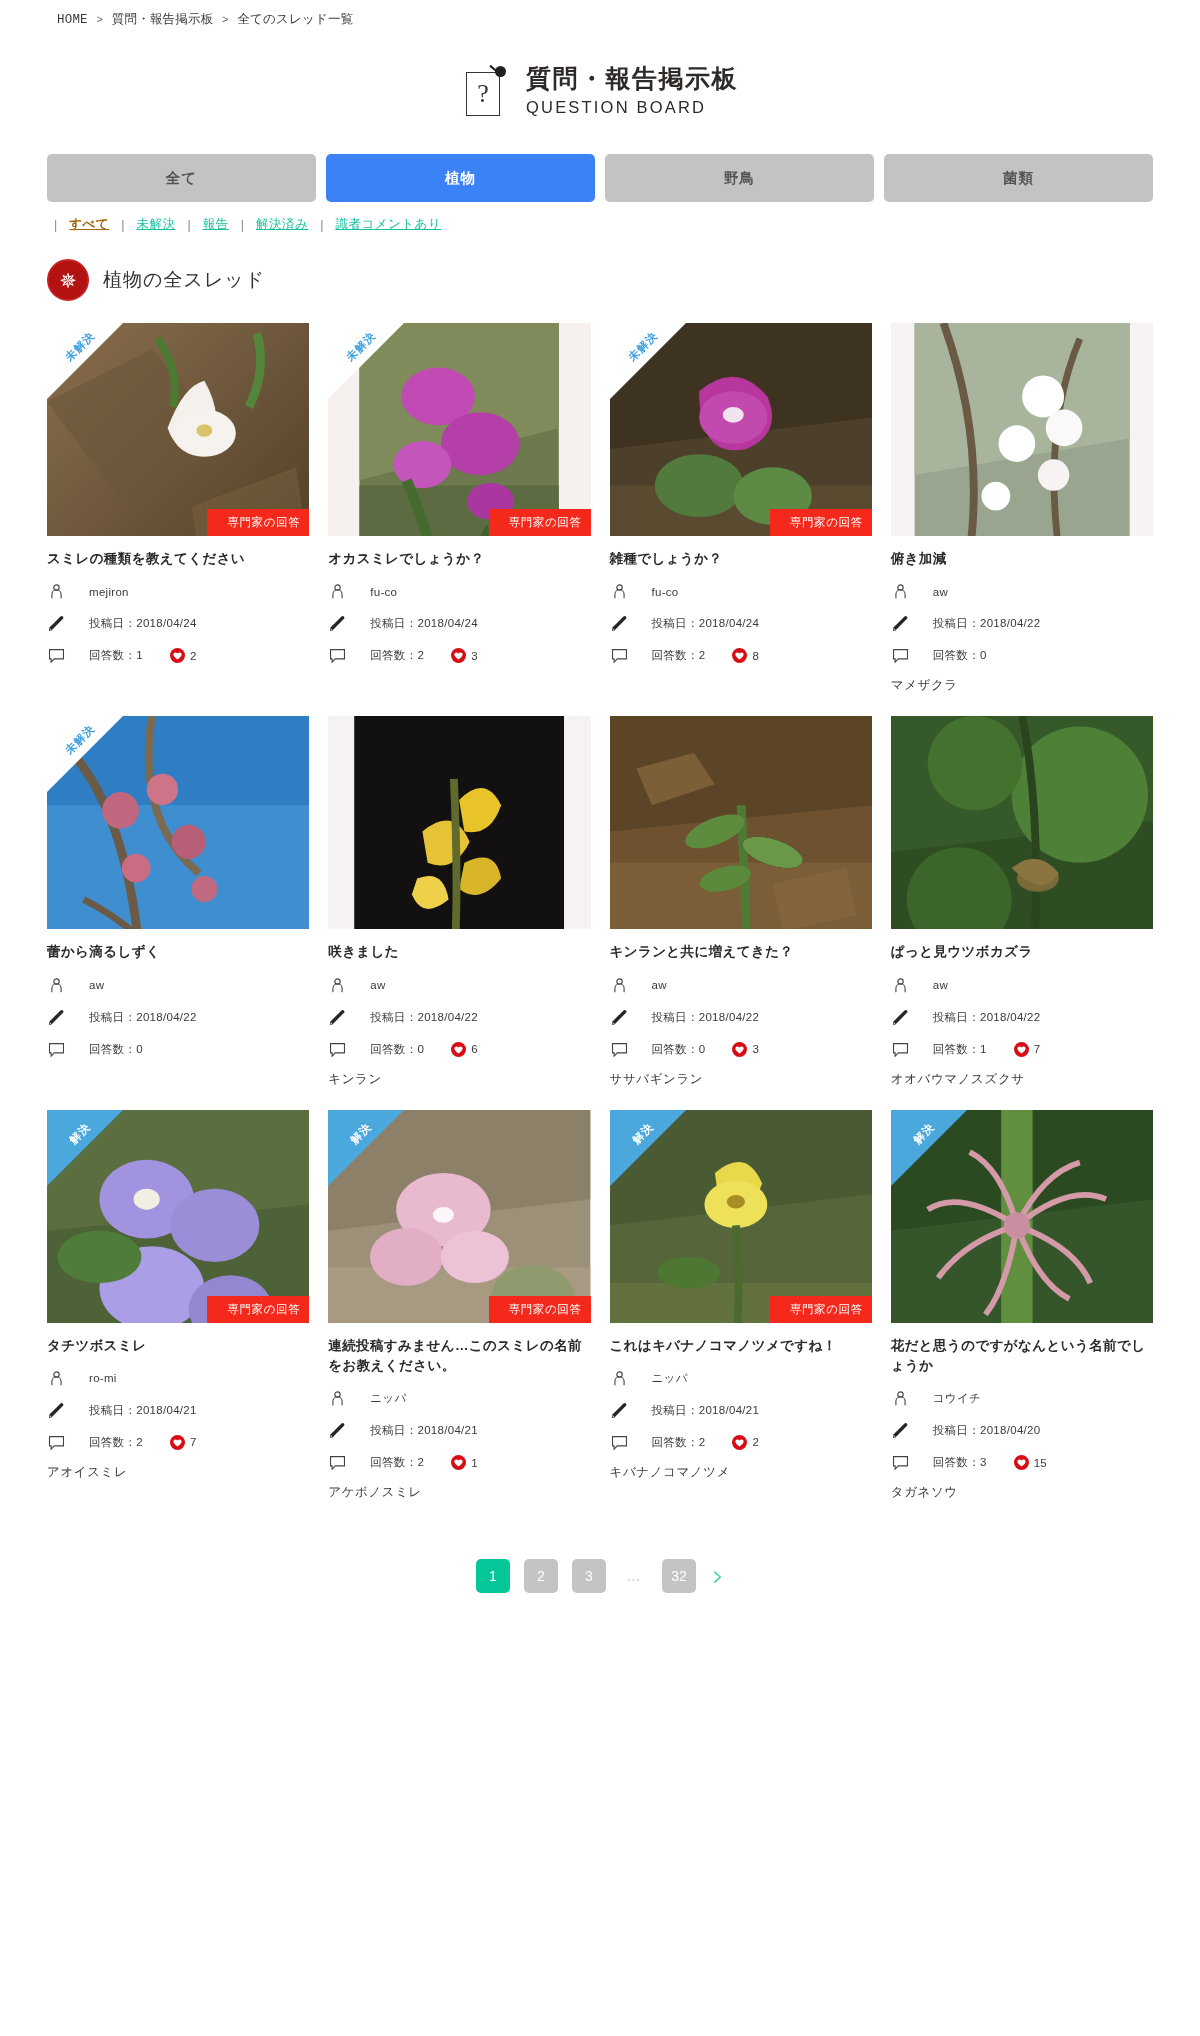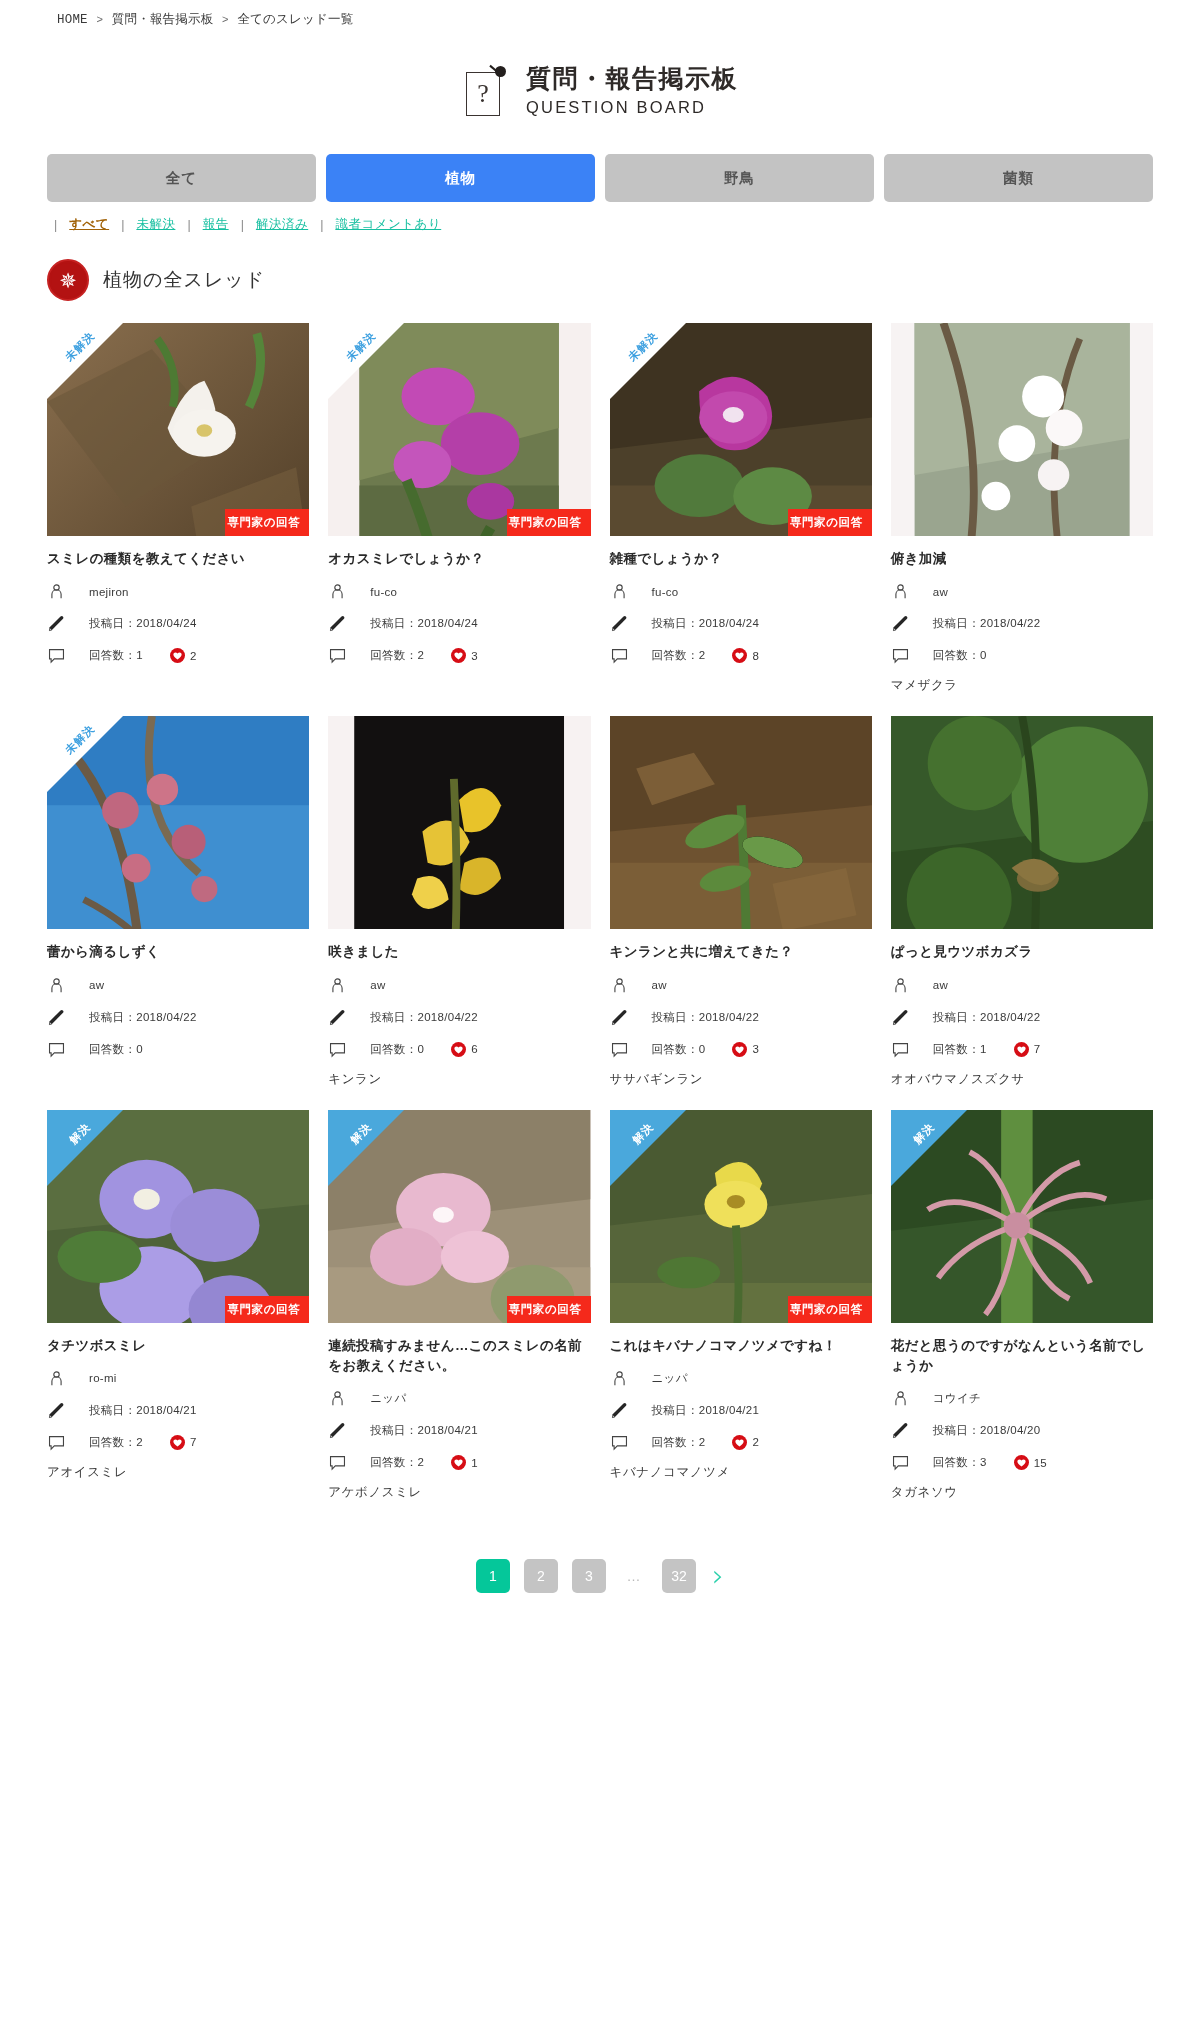--- a/index.html
+++ b/index.html
@@ -174,22 +174,22 @@
     letter-spacing: 1px;
   }
   .ribbon.solved .rtext { color: #ffffff; }
 
   .expert-badge {
     position: absolute;
     right: 0; bottom: 0;
     background: #f5291b;
     color: #ffffff;
     font-size: 11.5px;
-    font-weight: 700;
-    padding: 6px 9px 6px 2px;
+    font-weight: 400;
+    padding: 6px 9px 6px 20px;
     letter-spacing: .6px;
     z-index: 3;
   }
 
   .card-title {
     font-size: 13.5px;
     font-weight: 700;
     color: #2a2a2a;
     line-height: 1.5;
     margin-top: 13px;

